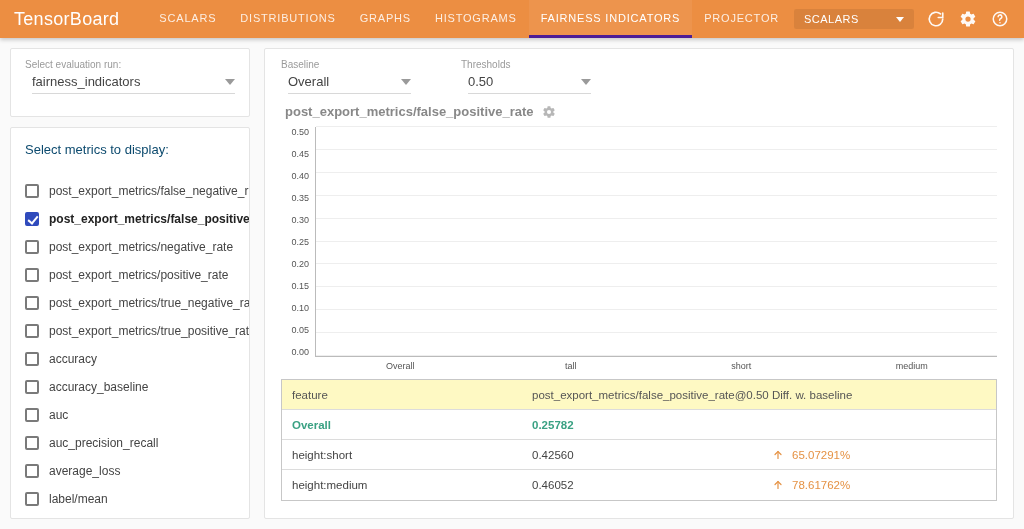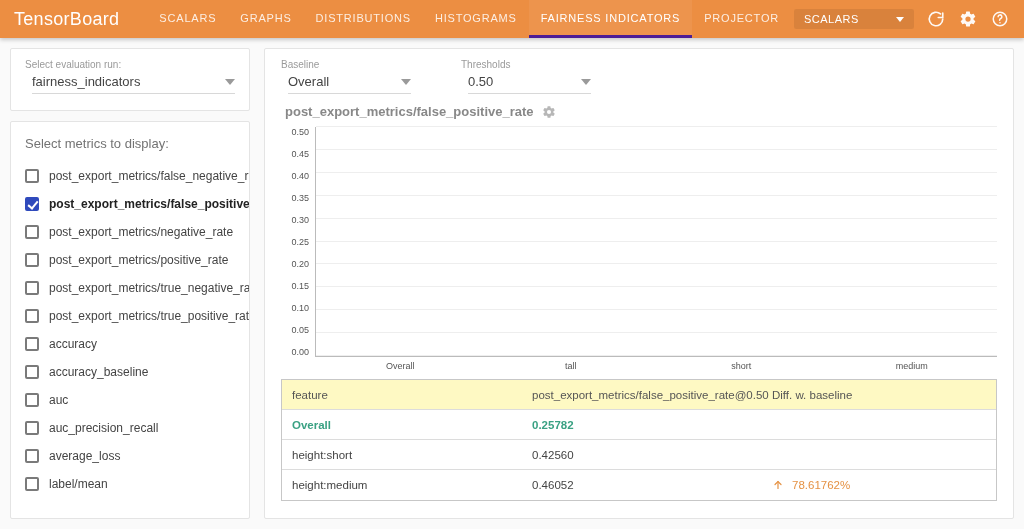--- a/index.html
+++ b/index.html
@@ -82,41 +82,41 @@
     padding: 10px;
     display: flex;
     flex-direction: column;
     gap: 10px;
   }
   .card {
     background: #fff;
     border: 1px solid #e4e4e4;
     border-radius: 2px;
   }
-  .eval-card { padding: 10px 14px 16px; }
+  .eval-card { padding: 10px 14px 22px; }
   .small-label {
     font-size: 10px;
     color: #9a9a9a;
     margin-bottom: 2px;
   }
   .select-line {
     display:flex;
     align-items:center;
     justify-content:space-between;
     border-bottom: 1px solid #d8d8d8;
     padding: 2px 0 4px;
     font-size: 13px;
     color: #444;
     cursor: pointer;
     margin-left: 7px;
   }
   .select-line .arrow { color:#9a9a9a; }
 
   .metrics-card { padding: 14px 14px 6px; flex:1; overflow:hidden; }
-  .metrics-title { font-size: 13px; color:#737373; margin-bottom: 11px; }
+  .metrics-title { font-size: 13px; color:#0c4a6e; margin-bottom: 20px; }
   .metric-row {
     display:flex;
     align-items:center;
     gap:10px;
     padding: 7px 0;
     font-size:12px;
     color:#444;
     cursor:pointer;
   }
   .checkbox {
@@ -248,22 +248,22 @@
   
   svg { display:block; }
 </style>
 </head>
 <body>
 
 <div class="topbar">
   <div class="brand">TensorBoard</div>
   <div class="tabs">
       <div class="tab">SCALARS</div>
+      <div class="tab">DISTRIBUTIONS</div>
       <div class="tab">GRAPHS</div>
-      <div class="tab">DISTRIBUTIONS</div>
       <div class="tab">HISTOGRAMS</div>
       <div class="tab active">FAIRNESS INDICATORS</div>
       <div class="tab">PROJECTOR</div>
     </div>
   <div class="topbar-right">
     <div class="inactive-select">
       <span>SCALARS</span>
       <span class="triangle-down"></span>
     </div>
     <div class="topbar-icon">
@@ -451,20 +451,29 @@
         </div>
         <div id="table-rows">
             <div class="trow baseline-row">
               <div class="cell-a">Overall</div>
               <div class="cell-b">0.25782</div>
               <div class="cell-c"></div>
             </div>
             <div class="trow">
               <div class="cell-a">height:short</div>
               <div class="cell-b">0.42560</div>
+              <div class="cell-c">
+                <span>
+                  <svg width="12" height="12" viewBox="0 0 24 24" fill="none" stroke="#e59244" stroke-width="2.4" stroke-linecap="round">
+                    <path d="M12 19V5"></path>
+                    <path d="M6 11l6-6 6 6"></path>
+                  </svg>
+                </span>
+                <span class="diff-up">65.07291%</span>
+              </div>
             </div>
             <div class="trow">
               <div class="cell-a">height:medium</div>
               <div class="cell-b">0.46052</div>
               <div class="cell-c">
                 <span>
                   <svg width="12" height="12" viewBox="0 0 24 24" fill="none" stroke="#e59244" stroke-width="2.4" stroke-linecap="round">
                     <path d="M12 19V5"></path>
                     <path d="M6 11l6-6 6 6"></path>
                   </svg>

